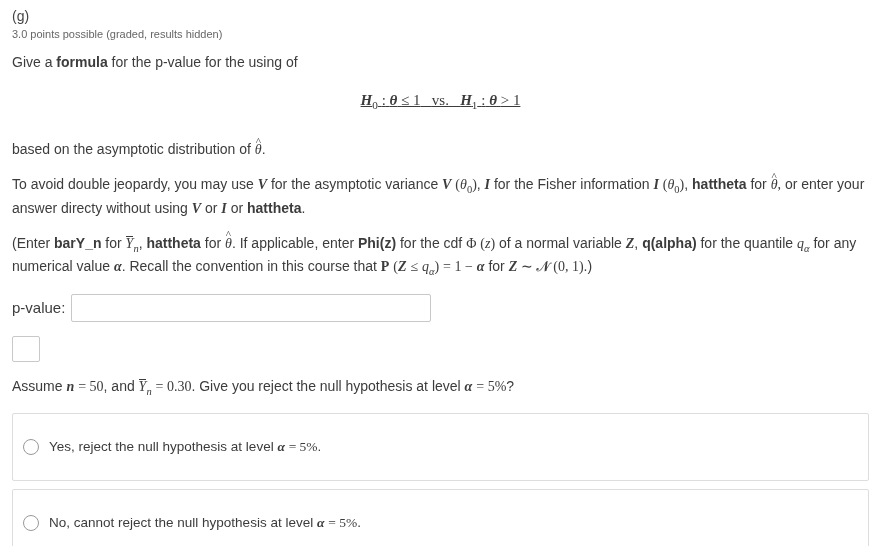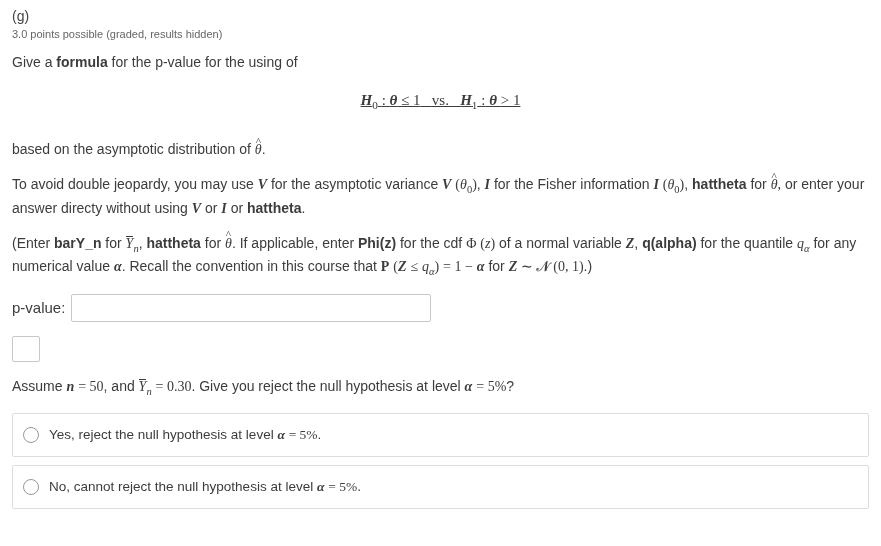--- a/index.html
+++ b/index.html
@@ -83,21 +83,21 @@
     border-radius: 2px;
     width: 26px;
     height: 24px;
     margin: 6px 0 14px 0;
   }
   .radio-row {
     display: flex;
     align-items: center;
     border: 1px solid #ddd;
     border-radius: 2px;
-    padding: 13px 10px;
+    padding: 25px 10px;
     margin: 8px 0;
   }
   .radio-circle {
     width: 14px; height: 14px;
     border: 1px solid #999;
     border-radius: 50%;
     margin-right: 10px;
     flex: 0 0 14px;
   }
   .radio-text { font-size: 13.5px; }

